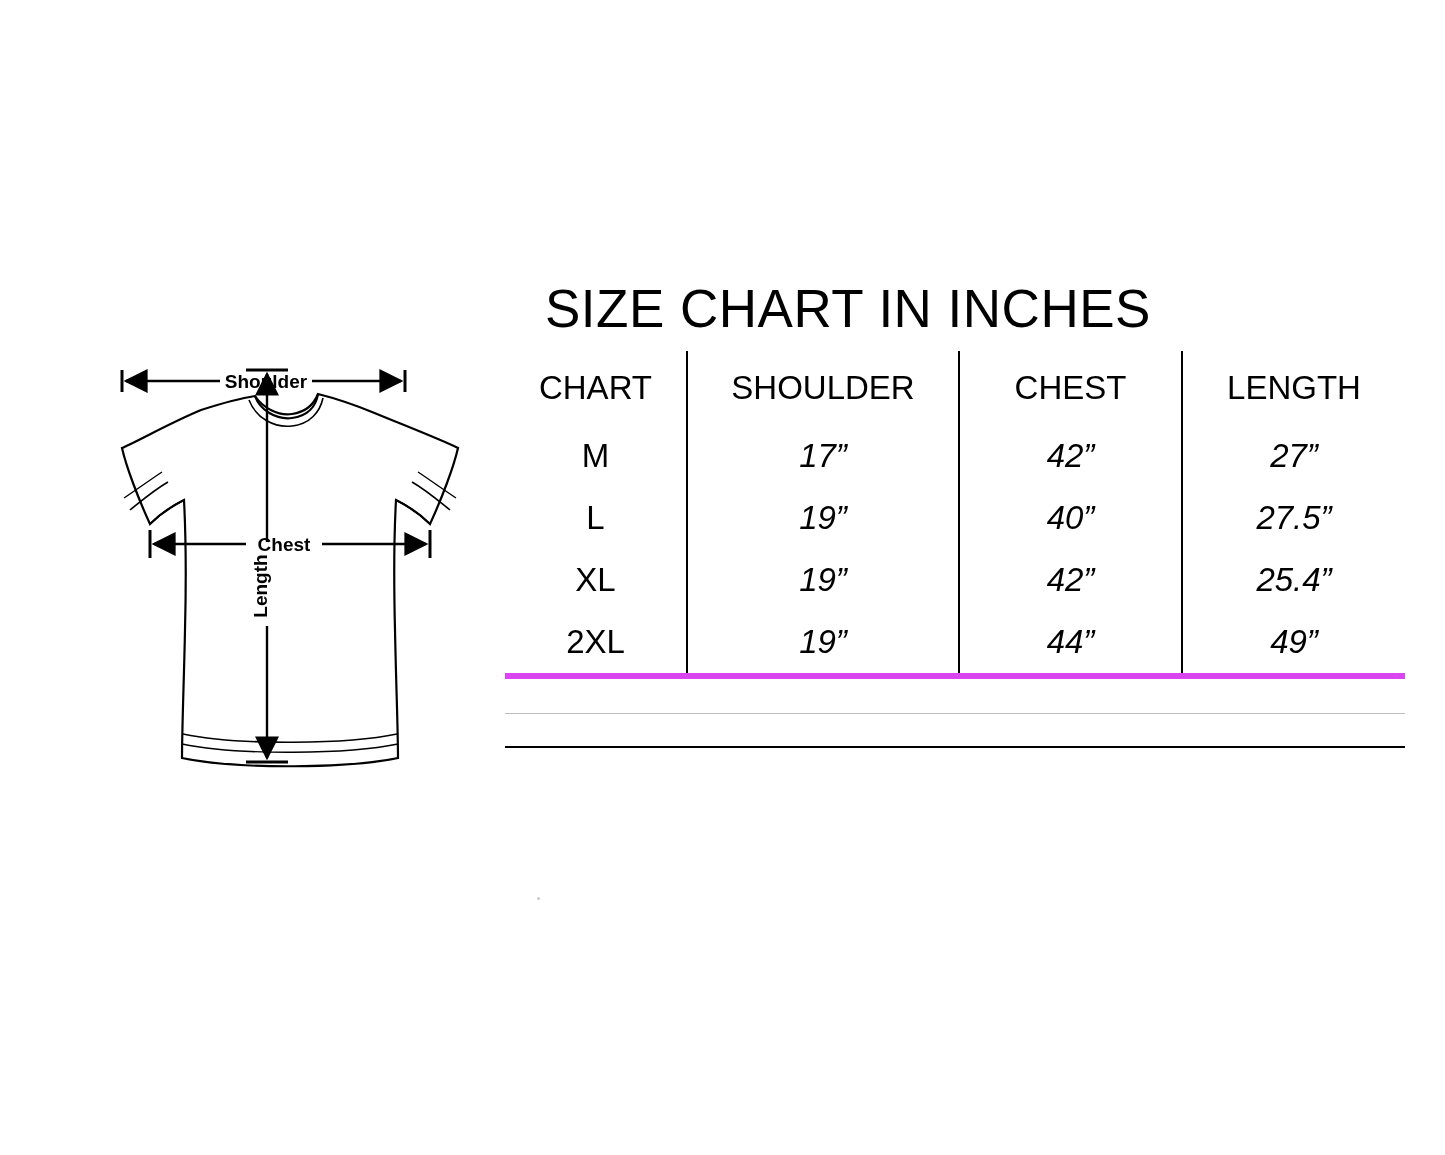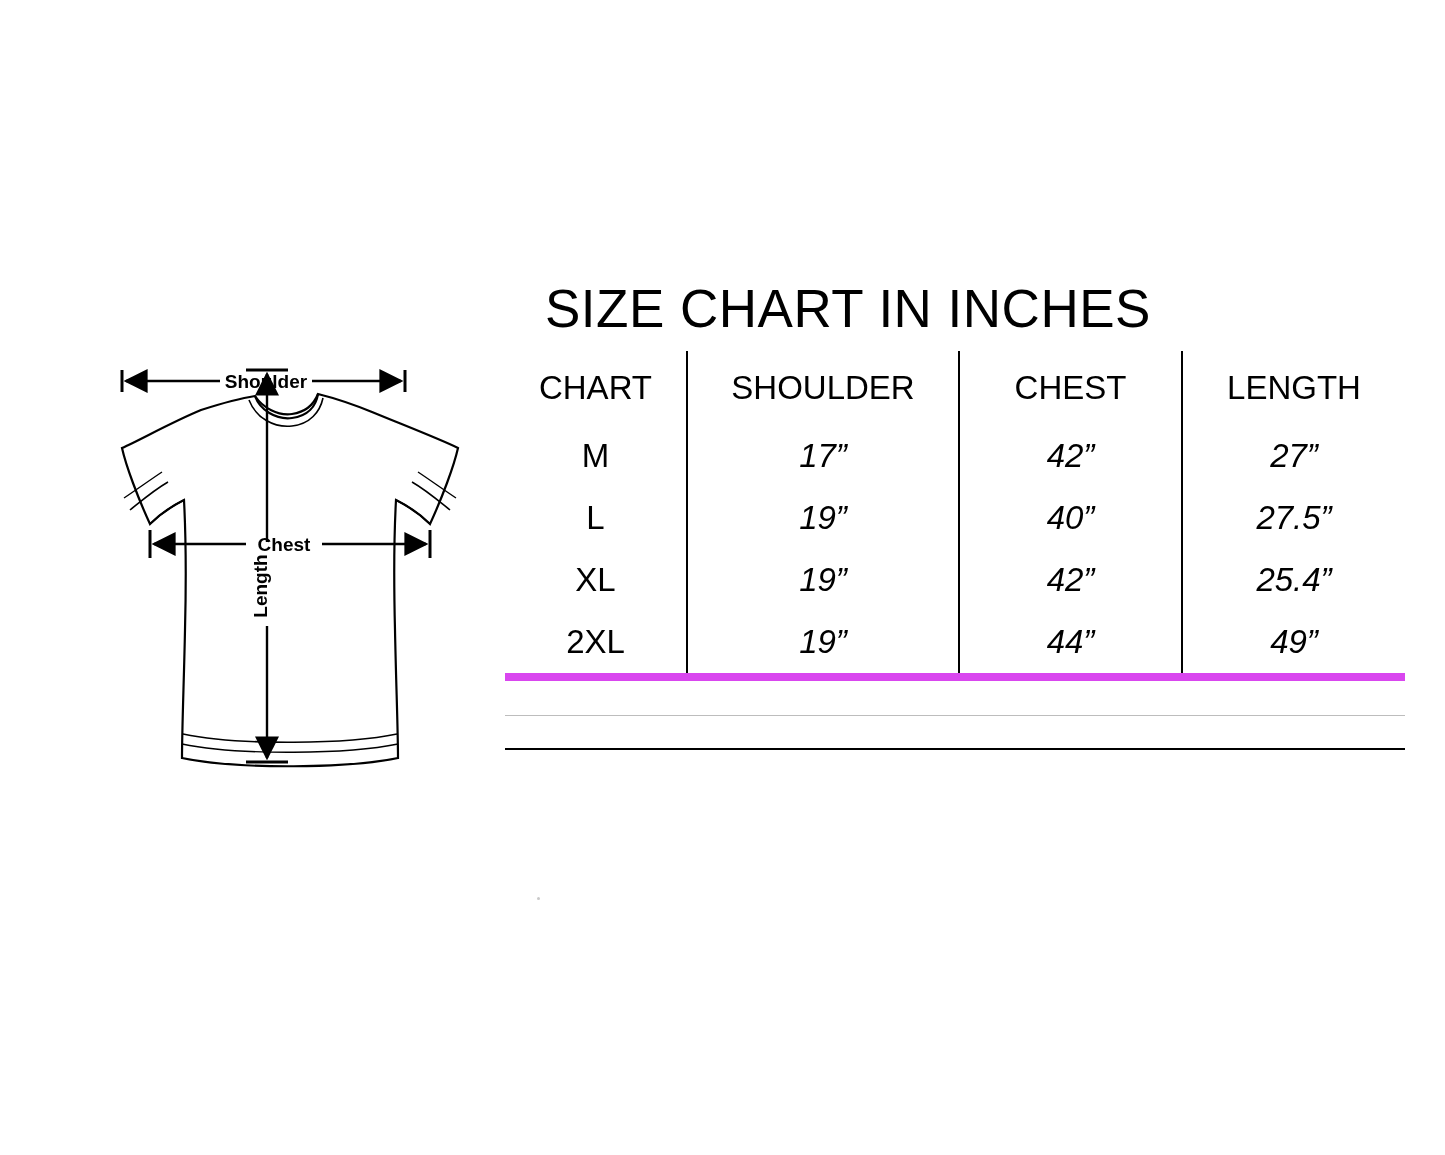--- a/index.html
+++ b/index.html
@@ -95,21 +95,21 @@
   tbody td.cell-vline { border-left: 2px solid #000; text-align: center; }
   tbody td.size-cell {
     font-size: 33px;
     font-weight: normal;
   }
   tbody td.val-cell {
     font-size: 33px;
     font-style: italic;
     font-weight: normal;
   }
-  tbody tr:last-child td { border-bottom: 8px solid #d946ef; }
+  tbody tr:last-child td { border-bottom: 6px solid #d946ef; }
 
   
   .tail-rule {
     width: 900px;
     border-top: 2px solid #000;
   }
   .tail-gap-a { height: 34px; }
   .tail-gap-b { height: 32px; }
   .tail-faint {
     width: 900px;

